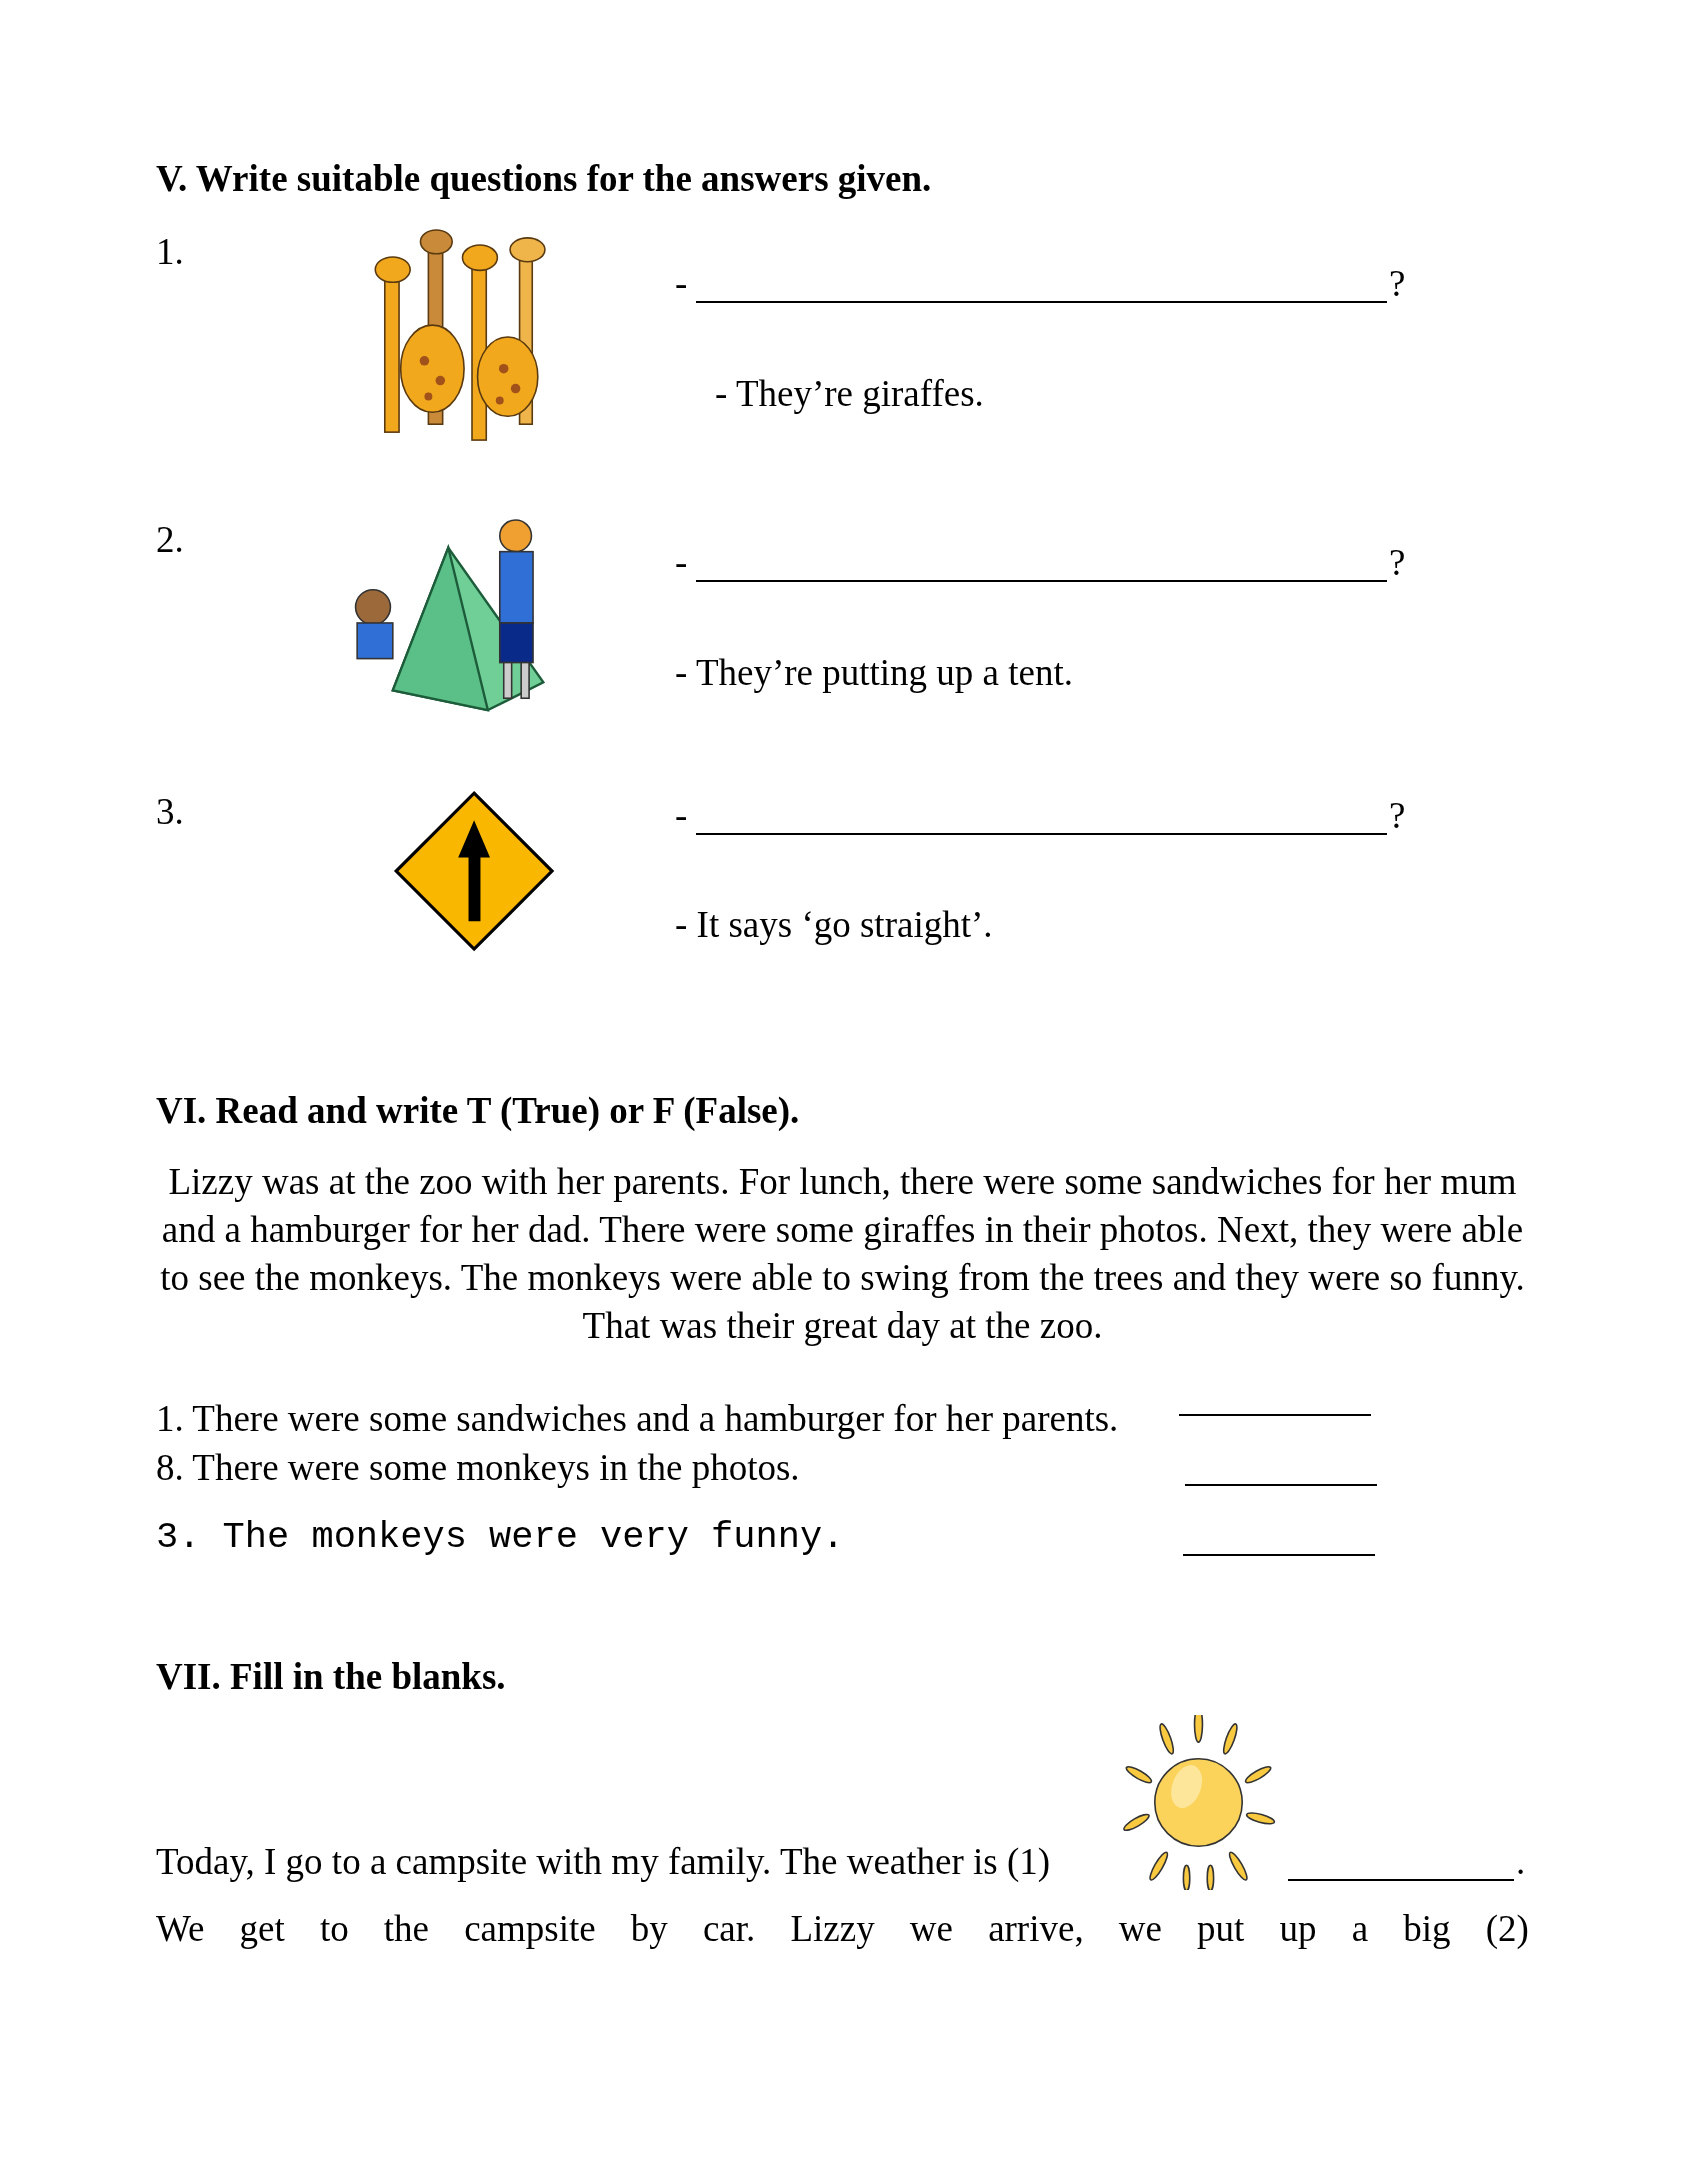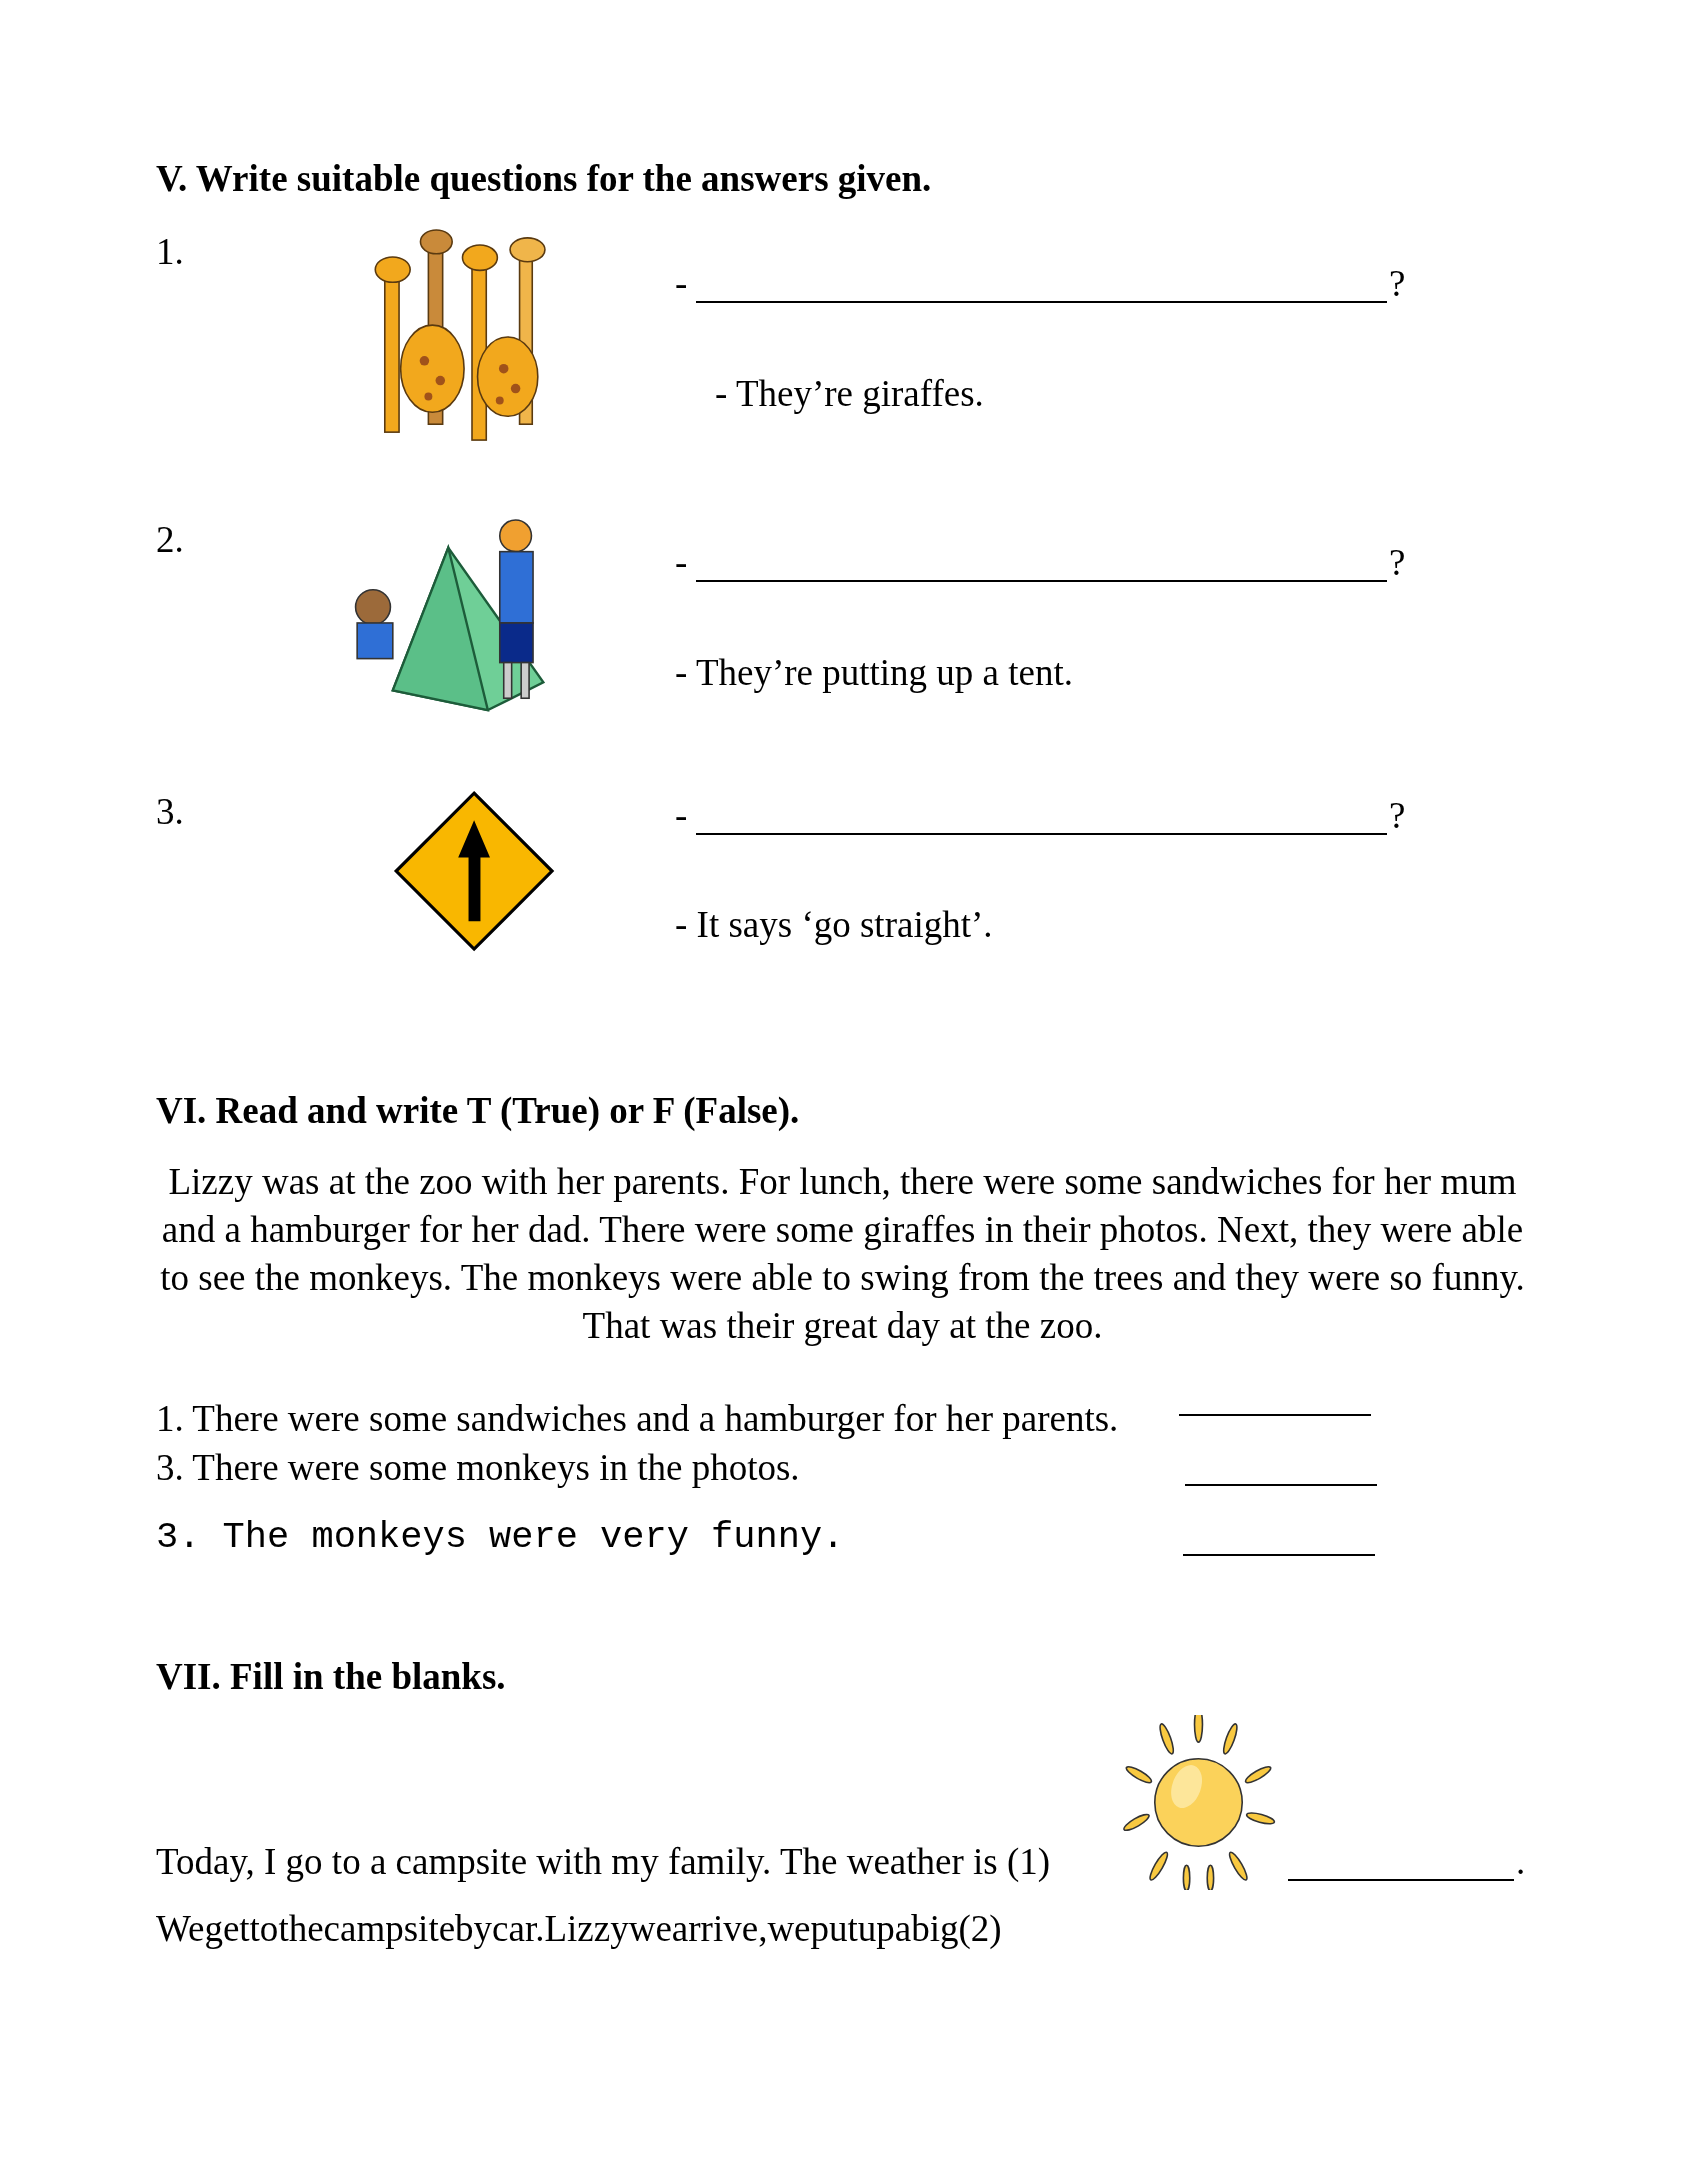--- a/index.html
+++ b/index.html
@@ -69,21 +69,21 @@
 <div class="abs t" style="left:675px;top:794px;">-</div>
 <div class="blank" style="left:696px;top:806px;width:691px;height:27px;"></div>
 <div class="abs t" style="left:1389px;top:794px;">?</div>
 <div class="abs t" style="left:675px;top:903px;font-family:Liberation Serif, serif;">- It says ‘go straight’.</div>
 
 <div class="abs h" style="left:156px;top:1089px;">VI. Read and write T (True) or F (False).</div>
 <div class="para" style="top:1158px;">Lizzy was at the zoo with her parents. For lunch, there were some sandwiches for her mum and a hamburger for her dad. There were some giraffes in their photos. Next, they were able to see the monkeys. The monkeys were able to swing from the trees and they were so funny. That was their great day at the zoo.</div>
 
 <div class="abs t" style="left:156px;top:1376px;margin-top:21px;">1. There were some sandwiches and a hamburger for her parents.</div>
 <div class="blank" style="left:1179px;top:1385px;width:192px;height:29px;"></div>
-<div class="abs t" style="left:156px;top:1446px;">3. There were some monkeys in the photos.</div>
+<div class="abs t" style="left:156px;top:1446px;">8. There were some monkeys in the photos.</div>
 <div class="blank" style="left:1185px;top:1455px;width:192px;height:29px;"></div>
 <div class="abs t" style="left:156px;top:1516px;font-family:Liberation Mono, monospace;">3. The monkeys were very funny.</div>
 <div class="blank" style="left:1183px;top:1525px;width:192px;height:29px;"></div>
 
 <div class="abs h" style="left:156px;top:1655px;">VII. Fill in the blanks.</div>
 <svg class="abs" style="left:1119px;top:1715px;" width="159" height="175" viewBox="0 0 200 220">
   <g fill="#f9c940" stroke="#333" stroke-width="2">
     <ellipse cx="100" cy="12" rx="5" ry="22"></ellipse>
     <ellipse cx="60" cy="30" rx="5" ry="20" transform="rotate(-20 60 30)"></ellipse>
     <ellipse cx="140" cy="30" rx="5" ry="20" transform="rotate(20 140 30)"></ellipse>
@@ -96,21 +96,21 @@
     <ellipse cx="85" cy="205" rx="4" ry="16"></ellipse>
     <ellipse cx="115" cy="205" rx="4" ry="16"></ellipse>
   </g>
   <circle cx="100" cy="110" r="55" fill="#fbd25a" stroke="#333" stroke-width="2"></circle>
   <ellipse cx="85" cy="90" rx="18" ry="28" fill="#fde69a" transform="rotate(20 85 90)"></ellipse>
 </svg>
 <div class="abs t" style="left:156px;top:1840px;">Today, I go to a campsite with my family. The weather is (1)</div>
 <div class="blank" style="left:1288px;top:1850px;width:226px;height:29px;"></div>
 <div class="abs t" style="left:1516px;top:1840px;">.</div>
 
-<div class="abs t" style="left:156px;top:1907px;width:1373px;display:flex;justify-content:flex-start;">
+<div class="abs t" style="left:156px;top:1907px;width:1373px;display:flex;justify-content:space-between;">
   <span>We</span>
   <span>get</span>
   <span>to</span>
   <span>the</span>
   <span>campsite</span>
   <span>by</span>
   <span>car.</span>
   <span>Lizzy</span>
   <span>we</span>
   <span>arrive,</span>

